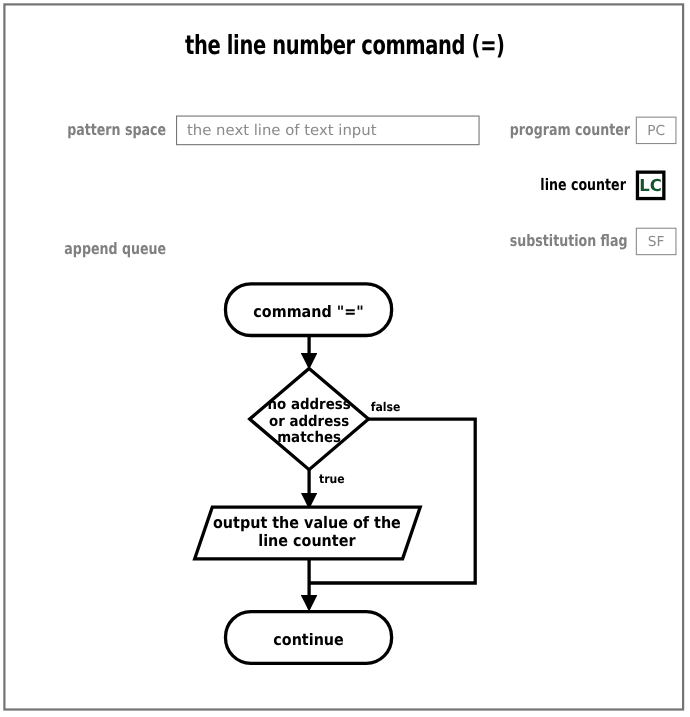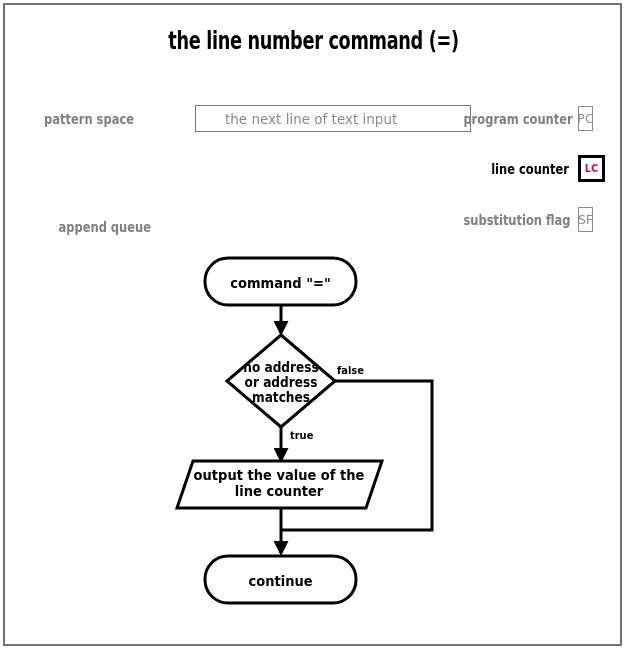--- a/index.html
+++ b/index.html
@@ -60,56 +60,55 @@
   .buf-label { width: 110px; margin-right: 9px; }
 
   .buf-box {
     width: 276px;
     height: 27px;
     border: 1.5px solid #767676;
     background: #ffffff;
     box-sizing: border-box;
     display: flex;
     align-items: center;
-    padding-left: 29px;
-    margin-left: 16px;
+    padding-left: 9px;
   }
   .buf-text {
     font-family: "DejaVu Sans", sans-serif;
     font-size: 13.5px;
     color: #8a8a8a;
     white-space: nowrap;
   }
 
   .reg-label { width: 120px; margin-right: 9px; }
   .reg-box {
-    width: 15px;
+    width: 37px;
     height: 25px;
     border: 1.5px solid #8c8c8c;
     box-sizing: border-box;
     display: flex;
     align-items: center;
     justify-content: center;
     background: #ffffff;
   }
   .reg-box .reg-text {
     font-family: "DejaVu Sans", sans-serif;
     font-size: 12.5px;
     color: #8c8c8c;
     letter-spacing: 0px;
   }
   .reg-box.active {
     border: 3px solid #000000;
     width: 27px;
     height: 27px;
   }
   .reg-box.active .reg-text {
-    color: #be185d;
-    font-weight: bold;
-    font-size: 10px;
+    color: #14532d;
+    font-weight: bold;
+    font-size: 15px;
   }
 
   
   #flow {
     position: absolute;
     left: 0;
     top: 240px;
   }
   .node-text {
     font-family: "DejaVu Sans Condensed", "Liberation Sans Narrow", "Liberation Sans", sans-serif;
@@ -127,21 +126,21 @@
   .shape { fill: #ffffff; stroke: #000000; stroke-width: 3; }
   .edge  { stroke: #000000; stroke-width: 3; fill: none; }
 </style>
 </head>
 <body>
 
 <div id="page">
 
   <div id="title">the line number command (=)</div>
 
-  <div class="state-row" style="left:19px; top:100px;gap:36px;">
+  <div class="state-row" style="left:36px; top:100px;">
     <div class="state-label buf-label">pattern space</div>
     <div class="buf-box">
       <span class="buf-text">the next line of text input</span>
     </div>
   </div>
 
 
   <div class="state-row" style="left:36px; top:214px;">
     <div class="state-label buf-label">append queue</div>
   </div>

